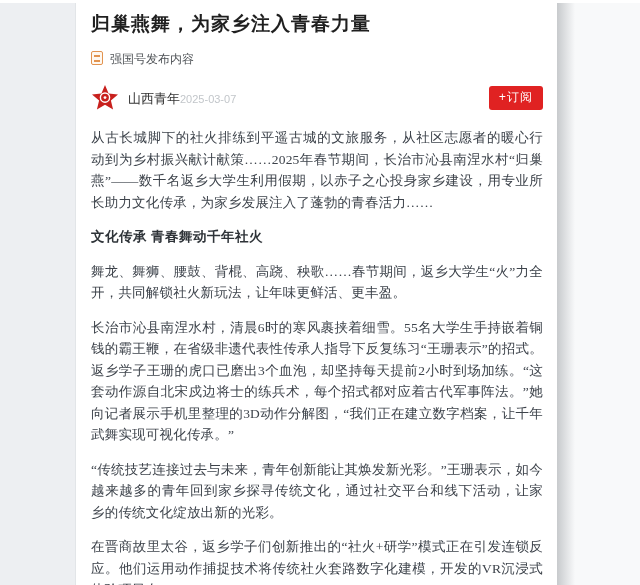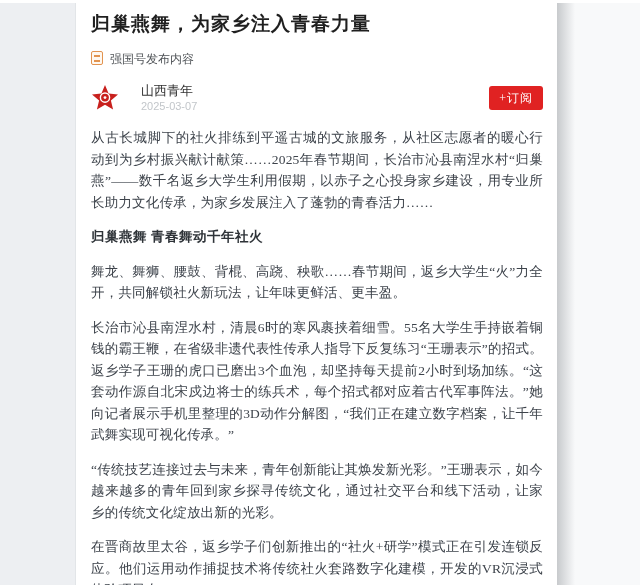--- a/index.html
+++ b/index.html
@@ -46,28 +46,28 @@
     content: ""; position: absolute; left: 2px; right: 2px; height: 2px;
     background: #e2934f;
   }
   .badge-icon::before { top: 3px; }
   .badge-icon::after { top: 8px; }
   .badge-label { font-size: 12px; color: #4e5256; }
   .publisher-row {
     margin-top: 16px; display: flex; align-items: center; height: 30px;
   }
   .avatar { width: 28px; height: 28px; margin-right: 9px; flex: 0 0 auto; cursor: pointer; }
-  .publisher-meta { display: flex; flex-direction: column; justify-content: flex-start; margin-left: 13px; }
+  .publisher-meta { display: flex; flex-direction: row; justify-content: flex-start; }
   .publisher-name { font-size: 13px; color: #333333; font-weight: 500; line-height: 15px; cursor: pointer; }
   .publisher-date { font-size: 11px; color: #c2c6ca; line-height: 14px; margin-top: 1px; }
   .subscribe-button {
     margin-left: auto; background: #e02222; color: #ffffff;
     font-size: 12px; line-height: 1; padding: 6px 10px; border: none;
     border-radius: 3px; cursor: pointer; letter-spacing: 1px;
-    font-family: Liberation Serif, serif;
+    font-family: Liberation Mono, monospace;
   }
   .article-body {
     margin-top: 14px;
     font-family: "Liberation Serif", "DejaVu Serif", serif;
     font-size: 13.5px; color: #3d434b; line-height: 21.5px;
     text-align: justify; letter-spacing: 0.2px;
   }
   .article-body p { margin-bottom: 13px; }
   .article-body h3 {
     font-size: 13.5px; font-weight: bold; color: #2e3338;
@@ -100,20 +100,20 @@
     </span>
     <span class="publisher-meta">
       <span class="publisher-name">山西青年</span>
       <span class="publisher-date">2025-03-07</span>
     </span>
     <button class="subscribe-button">+订阅</button>
   </div>
 
   <div class="article-body">
     <p>从古长城脚下的社火排练到平遥古城的文旅服务，从社区志愿者的暖心行动到为乡村振兴献计献策……2025年春节期间，长治市沁县南涅水村“归巢燕”——数千名返乡大学生利用假期，以赤子之心投身家乡建设，用专业所长助力文化传承，为家乡发展注入了蓬勃的青春活力……</p>
-    <h3>归巢燕舞 青春舞动千年社火</h3>
+    <h3>文化传承 青春舞动千年社火</h3>
     <p>舞龙、舞狮、腰鼓、背棍、高跷、秧歌……春节期间，返乡大学生“火”力全开，共同解锁社火新玩法，让年味更鲜活、更丰盈。</p>
     <p>长治市沁县南涅水村，清晨6时的寒风裹挟着细雪。55名大学生手持嵌着铜钱的霸王鞭，在省级非遗代表性传承人指导下反复练习“王珊表示”的招式。返乡学子王珊的虎口已磨出3个血泡，却坚持每天提前2小时到场加练。“这套动作源自北宋戍边将士的练兵术，每个招式都对应着古代军事阵法。”她向记者展示手机里整理的3D动作分解图，“我们正在建立数字档案，让千年武舞实现可视化传承。”</p>
     <p>“传统技艺连接过去与未来，青年创新能让其焕发新光彩。”王珊表示，如今越来越多的青年回到家乡探寻传统文化，通过社交平台和线下活动，让家乡的传统文化绽放出新的光彩。</p>
     <p>在晋商故里太谷，返乡学子们创新推出的“社火+研学”模式正在引发连锁反应。他们运用动作捕捉技术将传统社火套路数字化建模，开发的VR沉浸式体验项目在</p>
   </div>
 
 </div>
 
 </body></html>

